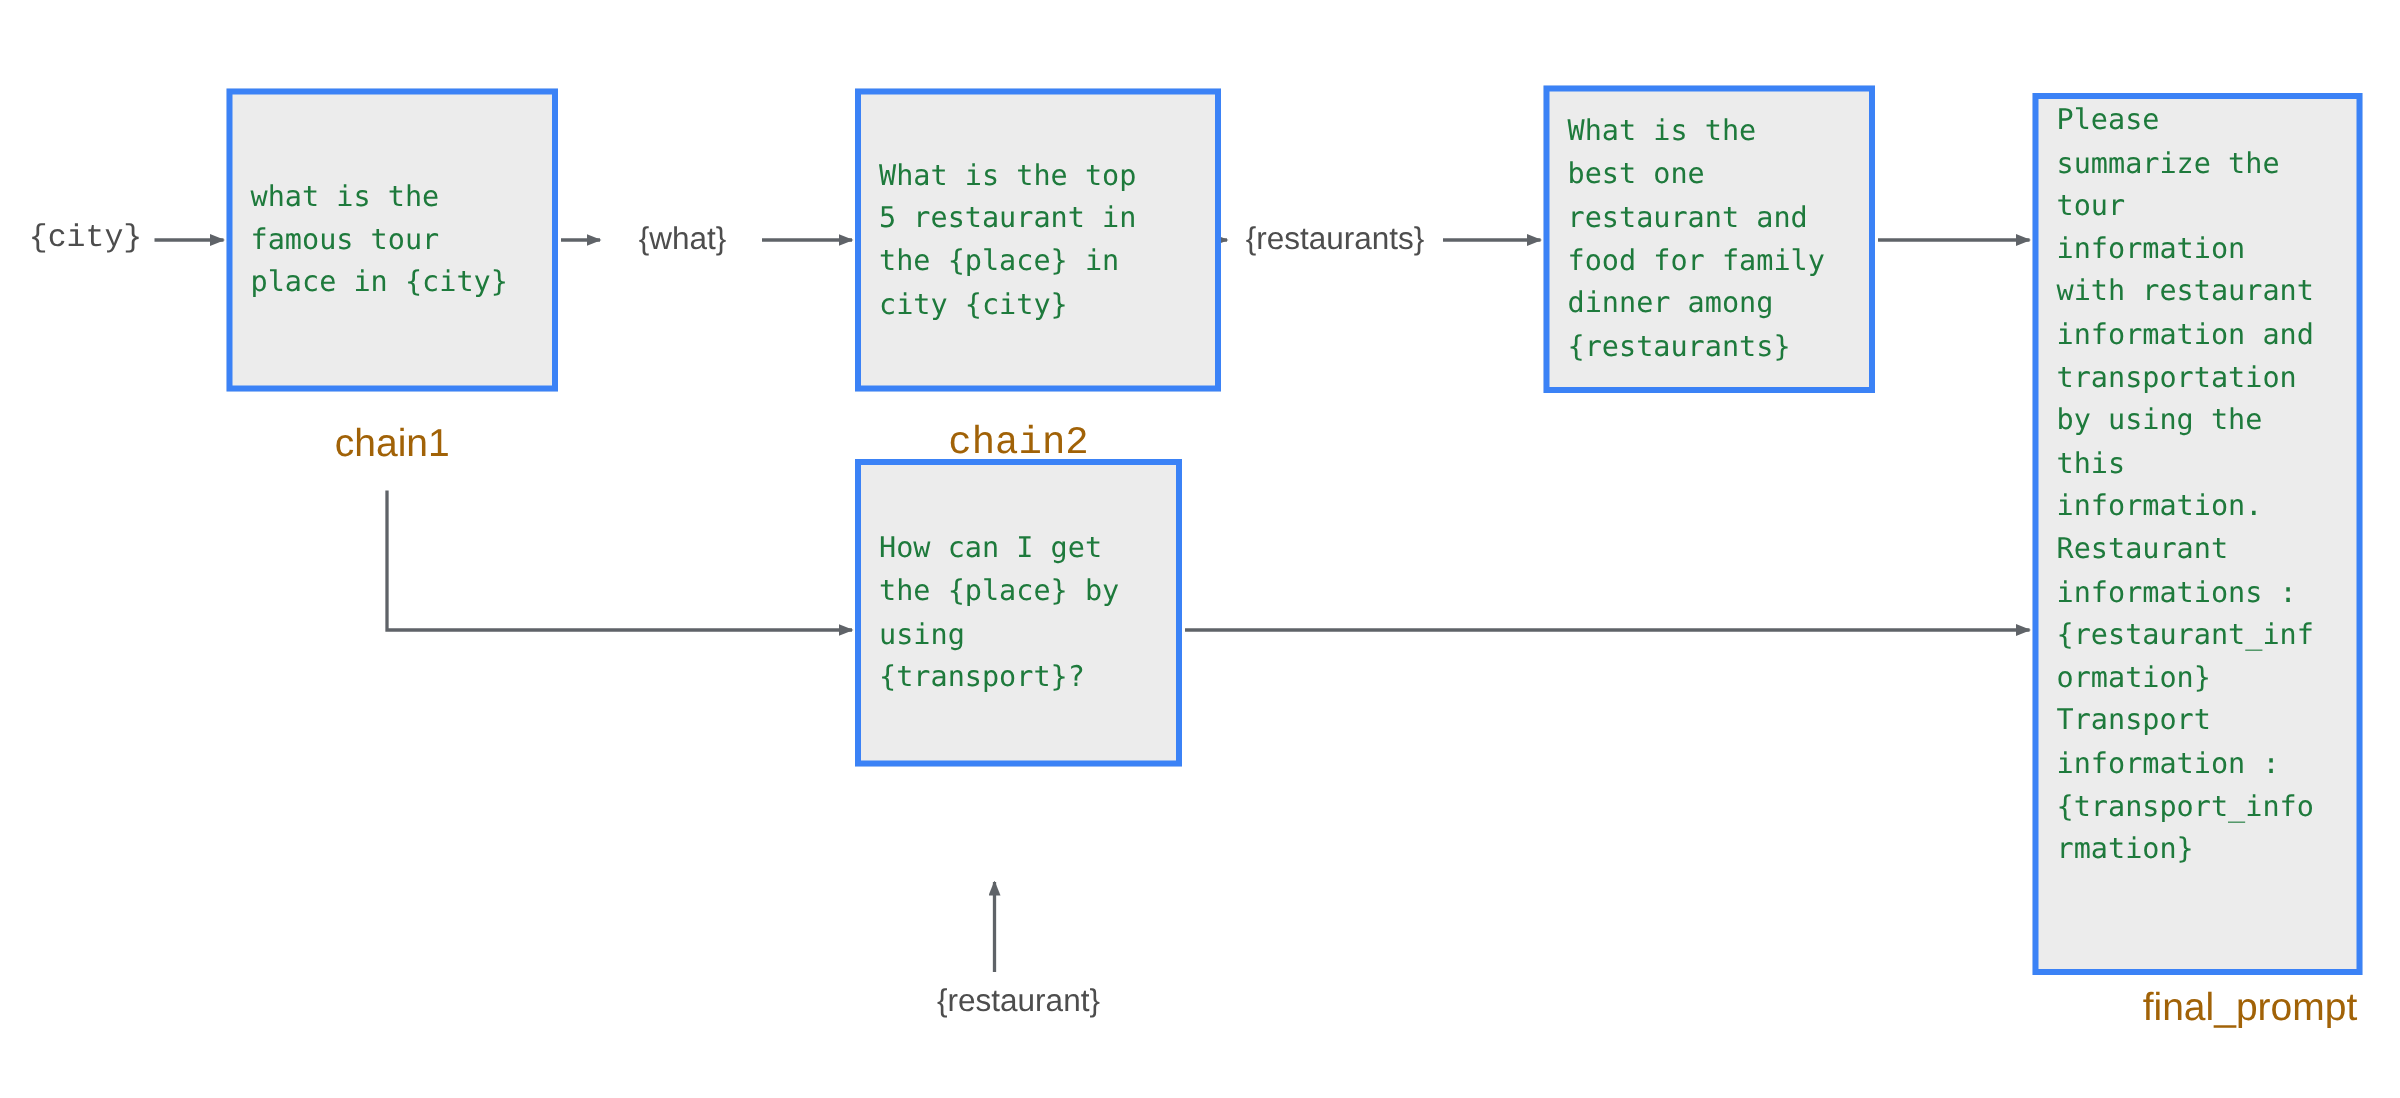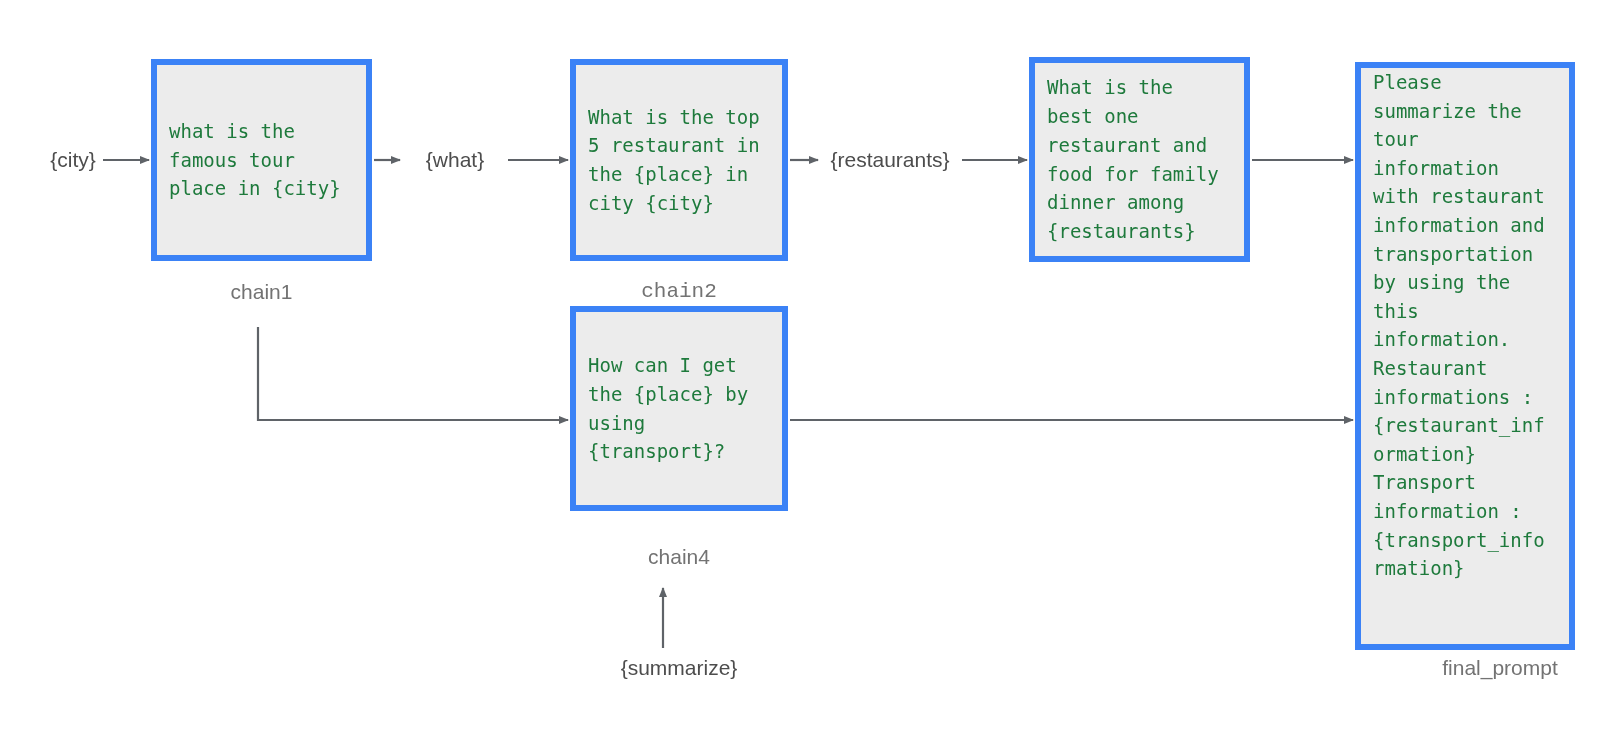--- a/index.html
+++ b/index.html
@@ -24,73 +24,73 @@
     position: absolute;
     left: 0; top: 0;
     width: 1600px;
     height: 732px;
     pointer-events: none;
   }
   .node {
     position: absolute;
     box-sizing: border-box;
     background: #ececec;
-    border: 6px solid #3b82f6;
+    border: 4px solid #3b82f6;
     display: flex;
     align-items: center;
     justify-content: flex-start;
   }
   .node-text {
     font-family: "DejaVu Sans Mono", "Liberation Mono", monospace;
     color: #1e7a3c;
     font-size: 19px;
     line-height: 28.6px;
     white-space: pre-wrap;
     padding: 0 12px;
     width: 100%;
     box-sizing: border-box;
     letter-spacing: 0px;
   }
   .node-label {
     position: absolute;
     font-family: "Liberation Sans", sans-serif;
-    font-size: 21px;
-    color: #737373;
+    font-size: 26px;
+    color: #a16207;
     text-align: center;
     white-space: nowrap;
   }
   .var-label {
     position: absolute;
     font-family: "Liberation Sans", sans-serif;
     font-size: 21px;
     color: #4d4d4d;
     white-space: nowrap;
     text-align: center;
   }
 
   
   #node-chain1      { left:151px;  top:59px;  width:221px; height:202px; }
-  #node-chain2      { left:570px;  top:59px;  width:218px; height:202px; }
+  #node-chain2      { left:570px;  top:59px;  width:244px; height:202px; }
   #node-chain3      { left:1029px; top:57px;  width:221px; height:205px; }
   #node-chain4      { left:570px;  top:306px; width:218px; height:205px; }
   #node-finalprompt { left:1355px; top:62px;  width:220px; height:588px;
                       align-items: flex-start; }
   #node-finalprompt .node-text { }
 
   #node-chain3 .node-text { line-height: 28.8px; }
 
   
   #label-chain1      { left:151px;  top:280px; width:221px; }
   #label-chain2      { left:570px;  top:280px; width:218px;font-family:Liberation Mono, monospace; }
   #label-chain3      { left:1029px; top:274px; width:221px; }
   #label-chain4      { left:570px;  top:545px; width:218px; }
   #label-finalprompt { left:1390px; top:656px; width:220px; }
 
   
-  #var-city        { left:18px;   top:148px; width:110px; }
+  #var-city        { left:2px;   top:148px; width:110px;font-family:Liberation Mono, monospace; }
   #var-place       { left:400px; top:148px; width:110px; }
   #var-restaurants { left:800px; top:148px; width:180px; }
   #var-transport   { left:570px; top:656px; width:218px; }
 </style>
 </head>
 <body>
 
 <div id="canvas">
 
   <svg class="edges" viewBox="0 0 1600 732" xmlns="http://www.w3.org/2000/svg">
@@ -135,21 +135,20 @@
 dinner among
 {restaurants}</div>
   </div>
 
   <div class="node" id="node-chain4">
     <div class="node-text">How can I get
 the {place} by
 using
 {transport}?</div>
   </div>
-  <div class="node-label" id="label-chain4">chain4</div>
 
   <div class="node" id="node-finalprompt">
     <div class="node-text">Please
 summarize the
 tour
 information
 with restaurant
 information and
 transportation
 by using the
@@ -162,15 +161,15 @@
 Transport
 information :
 {transport_info
 rmation}</div>
   </div>
   <div class="node-label" id="label-finalprompt">final_prompt</div>
 
   <div class="var-label" id="var-city">{city}</div>
   <div class="var-label" id="var-place">{what}</div>
   <div class="var-label" id="var-restaurants">{restaurants}</div>
-  <div class="var-label" id="var-transport">{summarize}</div>
+  <div class="var-label" id="var-transport">{restaurant}</div>
 
 </div>
 
 </body></html>

